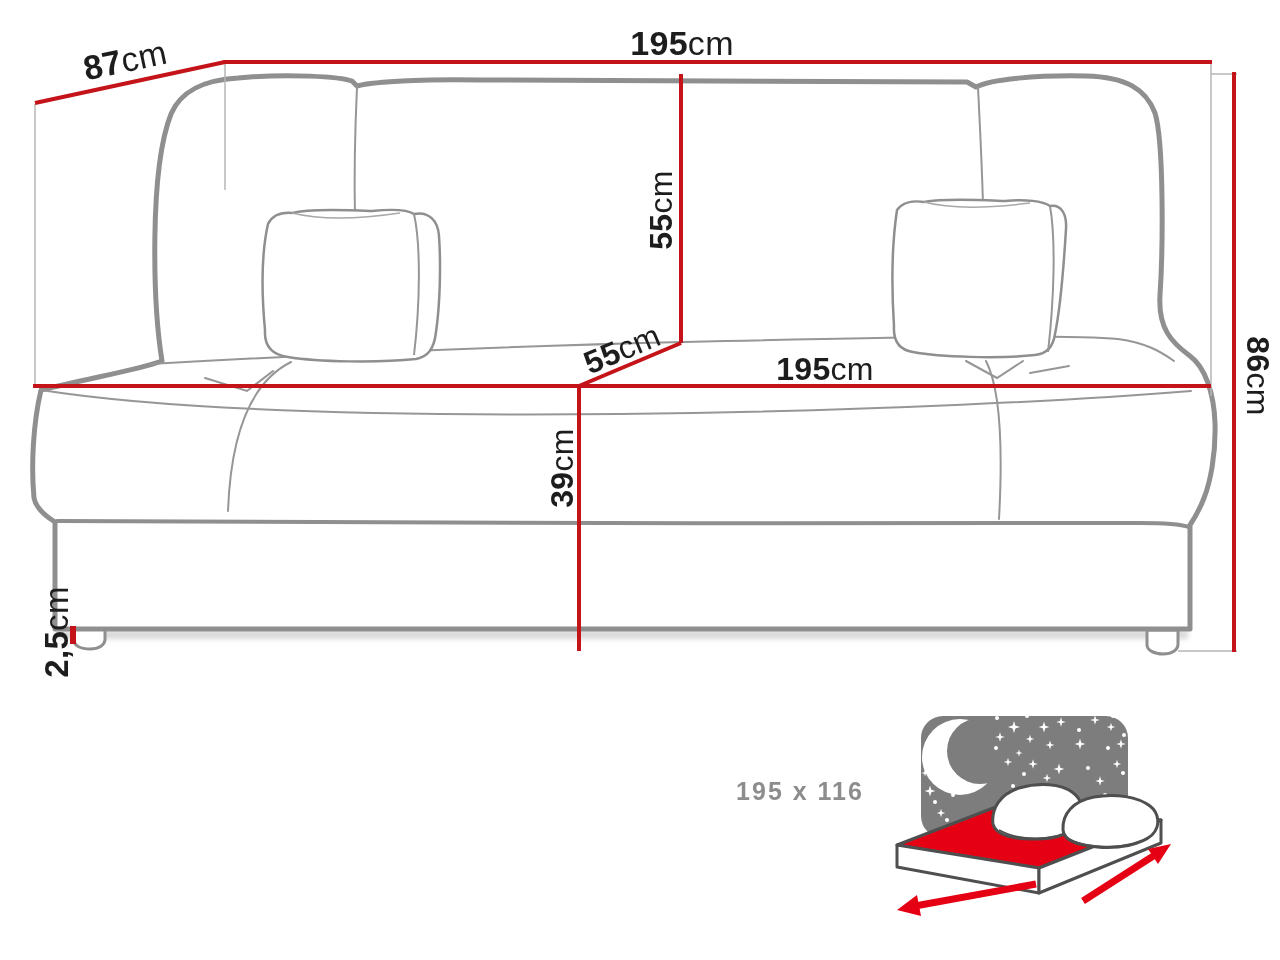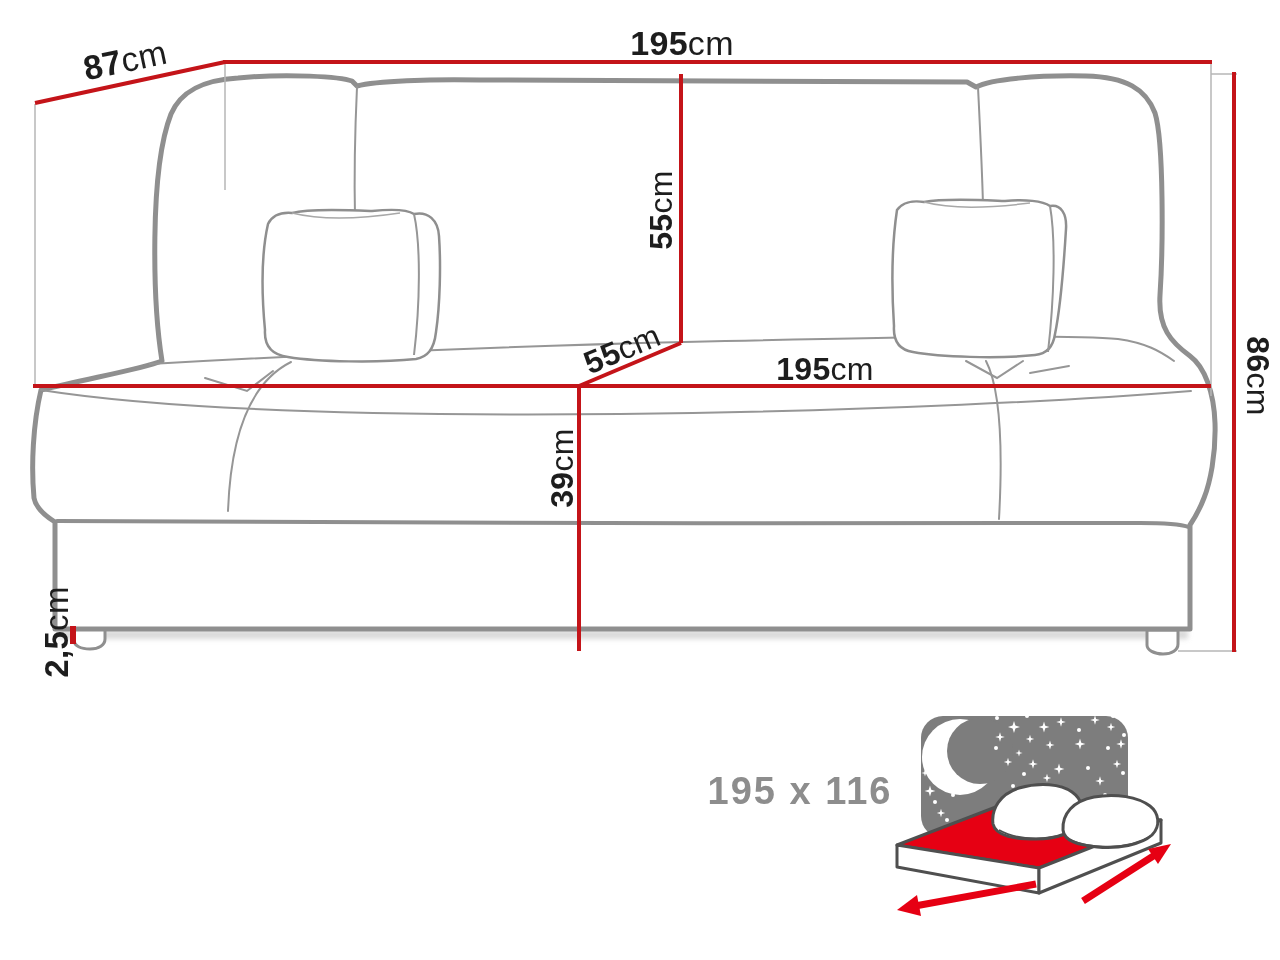--- a/index.html
+++ b/index.html
@@ -16,21 +16,21 @@
     line-height:1;
     letter-spacing:0.3px;
     transform:translate(-50%,-50%);
   }
   .dim-label .val{font-weight:700;}
   .dim-label .unit{font-weight:400;}
   .bed-size-label{
     position:absolute;
     color:#8d8d8d;
     font-weight:700;
-    font-size:38px;
+    font-size:25px;
     letter-spacing:2px;
     white-space:nowrap;
     transform:translate(-50%,-50%);
   }
 </style>
 </head>
 <body>
 
 <div class="stage">
 

